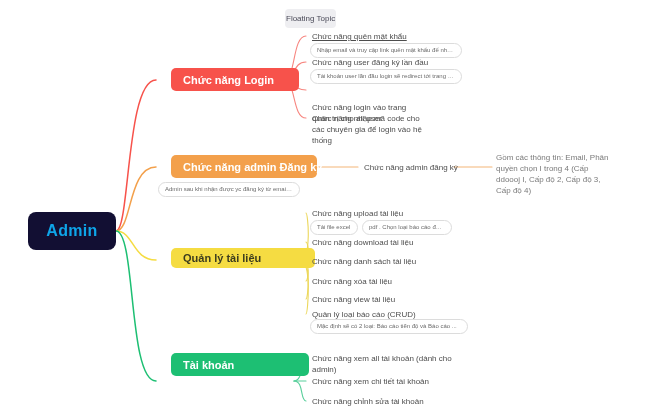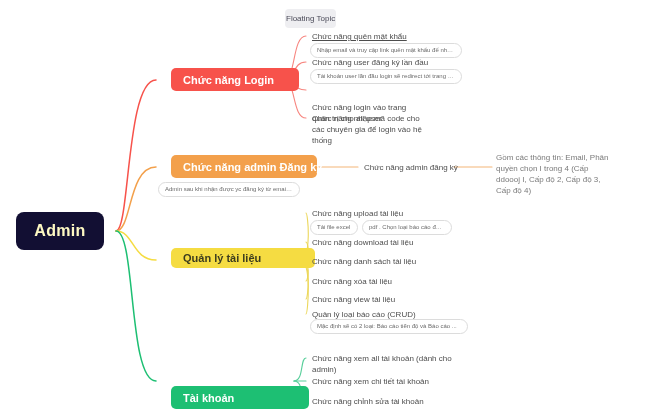--- a/index.html
+++ b/index.html
@@ -23,44 +23,44 @@
   }
   .node {
     position: absolute;
     display: flex;
     align-items: center;
     justify-content: center;
     white-space: nowrap;
   }
   
   #root-node {
-    left: 16px; top: 212px;
+    left: 28px; top: 212px;
     width: 88px; height: 38px;
     background: #120f33;
     border-radius: 8px;
-    color: #fef9c3;
+    color: #0ea5e9;
     font-size: 16px;
     font-weight: bold;
     letter-spacing: .3px;
   }
   
   .branch {
     border-radius: 5px;
     font-size: 11px;
     font-weight: bold;
     color: #ffffff;
     padding: 0 12px;
     justify-content: flex-start;
     margin-left: 15px;
   }
   #branch-login   { left: 156px; top: 68px;  width: 128px; height: 23px; background: #f7524b; }
   #branch-admin   { left: 156px; top: 155px; width: 146px; height: 23px; background: #f3a04b; }
   #branch-docs    { left: 156px; top: 248px; width: 144px; height: 20px; background: #f5dc42;
                     color: #3c3c1e; }
-  #branch-account { left: 156px; top: 386px; width: 138px; height: 23px; background: #1dbf73; }
+  #branch-account { left: 156px; top: 353px; width: 138px; height: 23px; background: #1dbf73; }
 
   
   .leaf {
     position: absolute;
     font-size: 8px;
     line-height: 11px;
     color: #4d4d4d;
     white-space: normal;
   }
   .leaf.narrow { width: 112px; }

